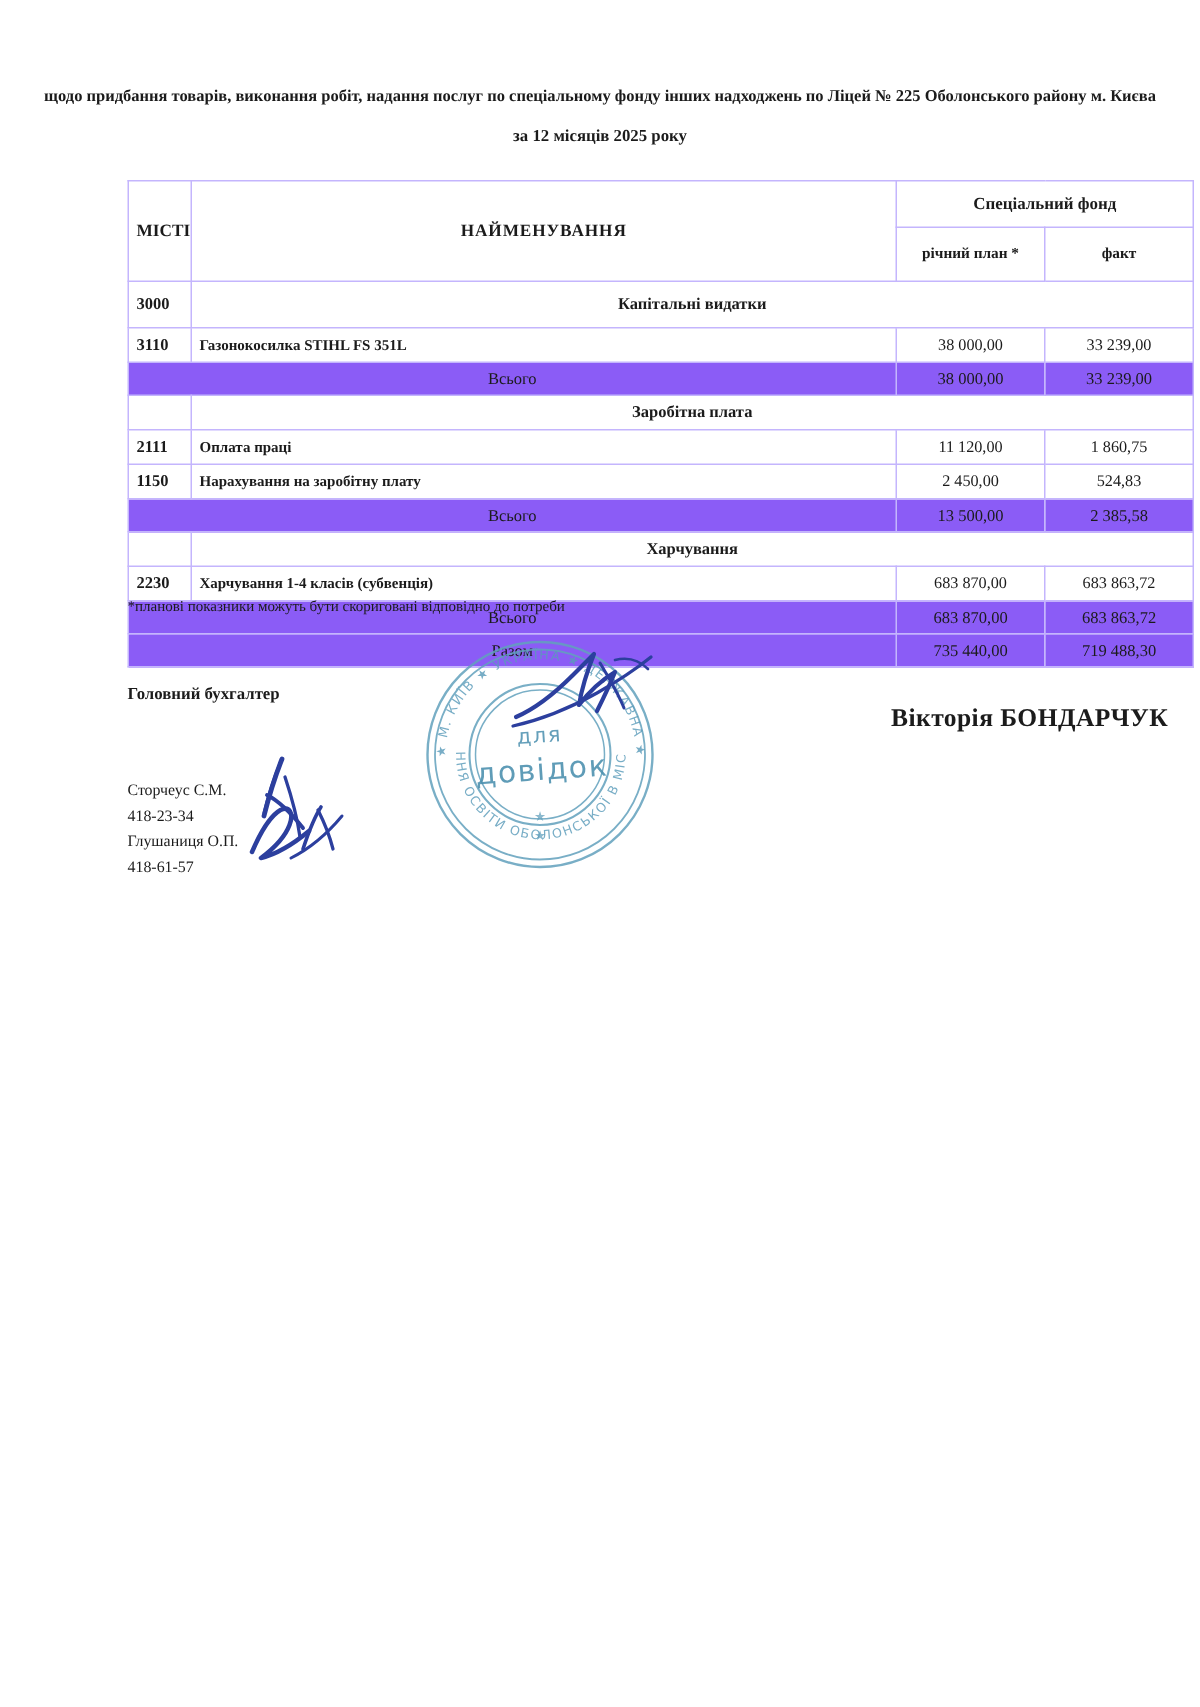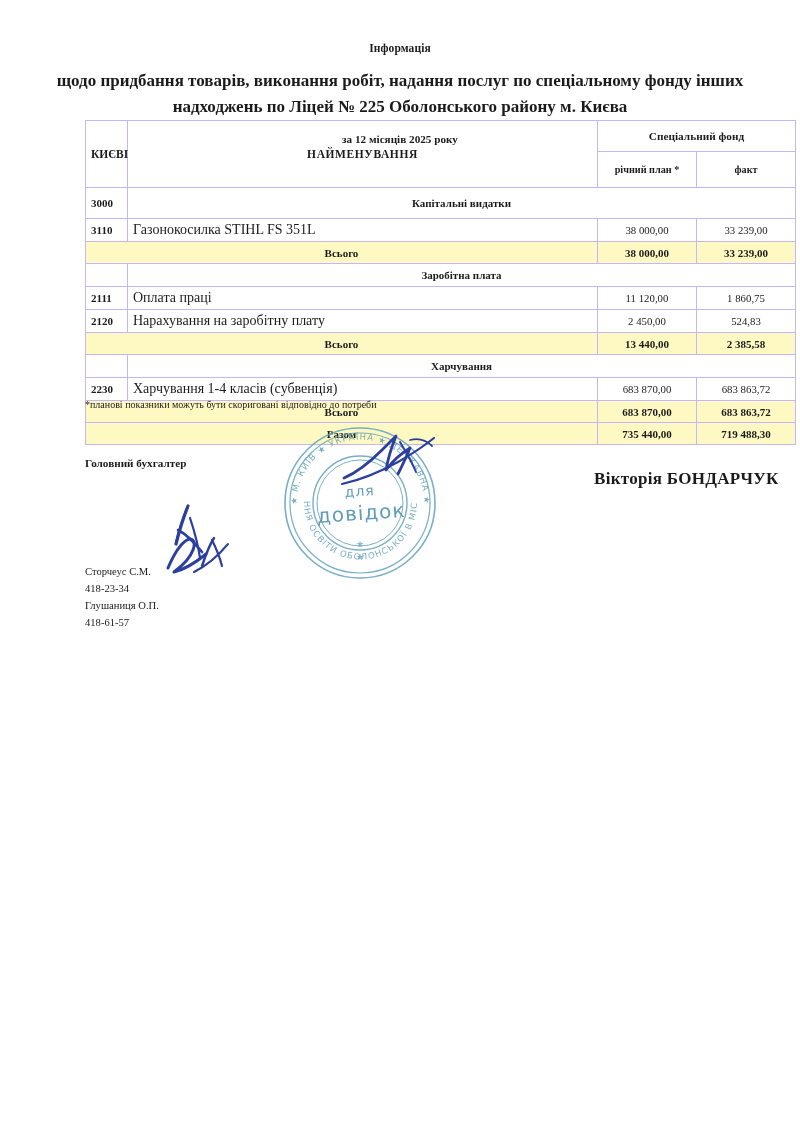--- a/index.html
+++ b/index.html
@@ -29,21 +29,21 @@
     padding-top: 42px;
     text-align: center;
   }
   .doc-title {
     font-size: 11.5px;
     font-weight: bold;
     letter-spacing: .1px;
   }
   .doc-subtitle {
     margin-top: 14px;
-    font-size: 17px;
+    font-size: 11px;
     font-weight: bold;
     line-height: 1.55;
     padding: 0 20px;
   }
   .doc-period {
     margin-top: 12px;
     font-size: 11.2px;
     font-weight: bold;
   }
 
@@ -100,43 +100,43 @@
   tr.row-item td {
     height: 22px;
   }
   td.kekv {
     text-align: left;
     font-weight: bold;
     font-size: 11px;
   }
   td.name {
     text-align: left;
-    font-size: 14px;
-    font-weight: normal;
+    font-size: 10px;
+    font-weight: bold;
   }
   td.num {
     text-align: center;
     font-size: 10.8px;
   }
 
   
   tr.row-section td.section-title {
     text-align: center;
     font-weight: bold;
     font-size: 11px;
     height: 22px;
   }
   tr.row-section-tall td {
     height: 30px;
   }
 
   
   tr.row-total td {
-    background: #fef9c3;
-    font-weight: bold;
+    background: #8b5cf6;
+    font-weight: normal;
     height: 21px;
   }
   tr.row-total td.label {
     text-align: center;
     font-size: 11px;
   }
   tr.row-total td.num {
     font-size: 11px;
   }
 
@@ -163,21 +163,20 @@
     font-size: 17px;
     font-weight: bold;
     letter-spacing: .3px;
   }
   .contacts {
     position: absolute;
     left: 85px;
     top: 519px;
     font-size: 10.6px;
     line-height: 1.62;
-    margin-top: 44px;
   }
   .contacts div { white-space: pre; }
 
   
   .ink-signatures {
     position: absolute;
     left: 160px;
     top: 500px;
     width: 110px;
     height: 85px;
@@ -229,36 +228,35 @@
     height: 70px;
     pointer-events: none;
   }
 </style>
 </head>
 <body>
 
 <div class="page">
 
   <div class="title-block">
-    <div class="doc-title">Інформація</div>
     <div class="doc-subtitle">щодо придбання товарів, виконання робіт,  надання  послуг по спеціальному фонду інших надходжень по Ліцей  № 225 Оболонського району  м. Києва</div>
     <div class="doc-period">за 12 місяців  2025 року</div>
   </div>
 
   <div class="table-wrap">
     <table class="report">
       <colgroup>
         <col class="c-kekv">
           <col class="c-name">
           <col class="c-plan">
           <col class="c-fact">
       </colgroup>
       <thead>
         <tr>
-          <th class="h-kekv" rowspan="2">КИЄВІ</th>
+          <th class="h-kekv" rowspan="2">МІСТІ</th>
           <th class="h-name" rowspan="2">НАЙМЕНУВАННЯ</th>
           <th class="h-fund" colspan="2">Спеціальний фонд</th>
         </tr>
         <tr>
           <th class="h-sub">річний план *</th>
           <th class="h-sub">факт</th>
         </tr>
       </thead>
       <tbody id="table-body">
           <tr class="row-section row-section-tall">
@@ -280,28 +278,28 @@
             <td class="kekv"></td>
             <td class="section-title" colspan="3">Заробітна плата</td>
           </tr>
           <tr class="row-item">
             <td class="kekv">2111</td>
             <td class="name">Оплата праці</td>
             <td class="num">11 120,00</td>
             <td class="num">1 860,75</td>
           </tr>
           <tr class="row-item">
-            <td class="kekv">2120</td>
+            <td class="kekv">1150</td>
             <td class="name">Нарахування на заробітну плату</td>
             <td class="num">2 450,00</td>
             <td class="num">524,83</td>
           </tr>
           <tr class="row-total">
             <td class="label" colspan="2">Всього</td>
-            <td class="num">13 440,00</td>
+            <td class="num">13 500,00</td>
             <td class="num">2 385,58</td>
           </tr>
           <tr class="row-section">
             <td class="kekv"></td>
             <td class="section-title" colspan="3">Харчування</td>
           </tr>
           <tr class="row-item">
             <td class="kekv">2230</td>
             <td class="name">Харчування 1-4 класів (субвенція)</td>
             <td class="num">683 870,00</td>

